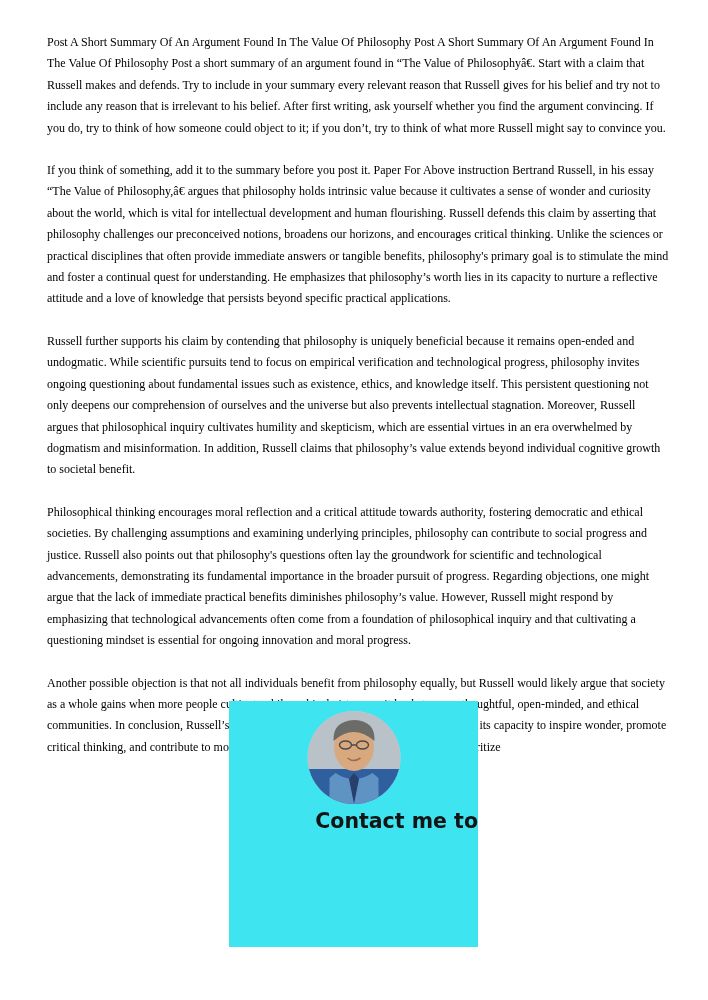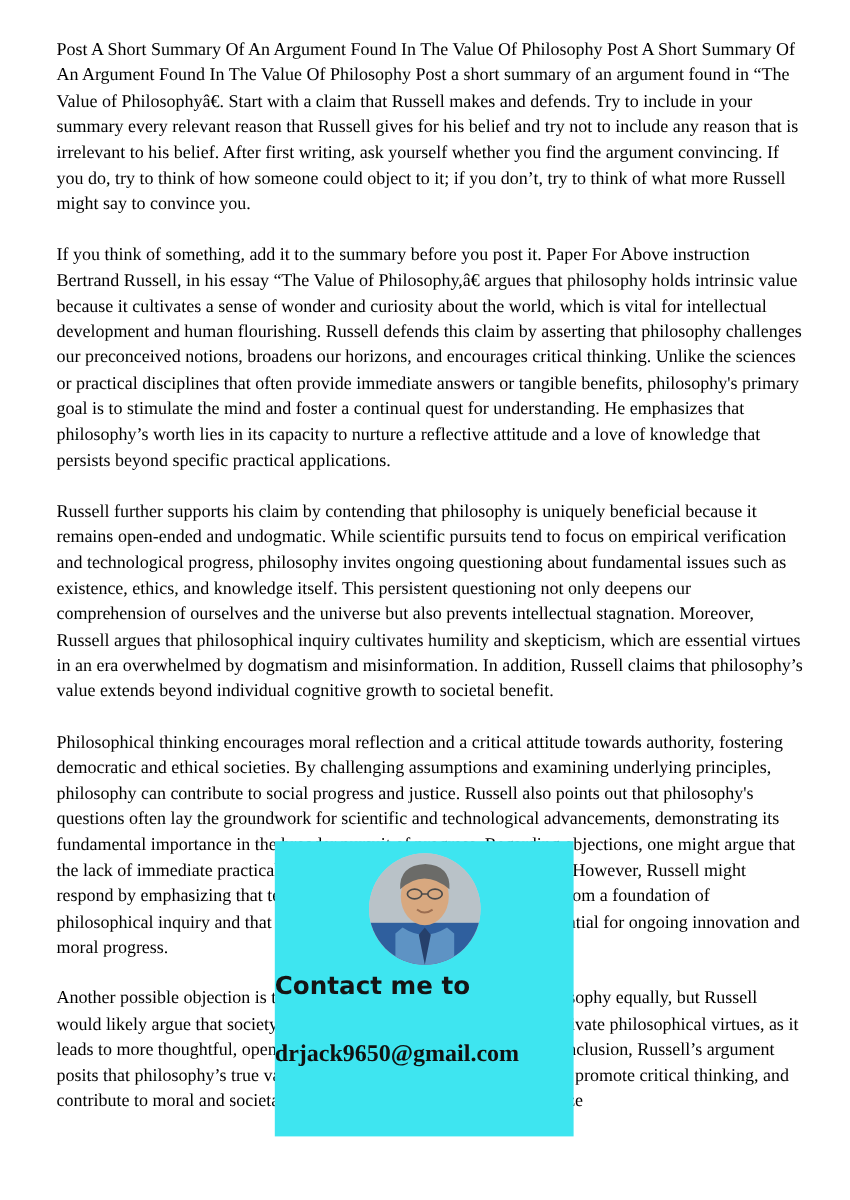--- a/index.html
+++ b/index.html
@@ -23,38 +23,38 @@
     height: 1000px;
     background: #ffffff;
   }
   .doc-body {
     position: absolute;
     left: 47px;
     top: 32px;
     width: 622px;
   }
   .para {
-    font-size: 15px;
+    font-size: 12px;
     line-height: 21.4px;
     text-align: left;
     margin: 0 0 21px 0;
     color: #000;
   }
   .para:last-child { margin-bottom: 0; }
 
   
   .overlay-card {
     position: absolute;
     left: 229px;
     top: 701px;
     width: 249px;
     height: 246px;
     background: #3ee5f0;
     z-index: 5;
-    text-align: left;
+    text-align: right;
     overflow: hidden;
   }
   .overlay-photo {
     position: absolute;
     left: 50%;
     top: 10px;
     transform: translateX(-50%);
     width: 93px;
     height: 93px;
     border-radius: 50%;
@@ -111,16 +111,15 @@
         <path d="M26 30 q20 -18 41 0 q1 -20 -20 -21 q-22 1 -21 21 z" fill="#6b6b68"></path>
         <ellipse cx="38" cy="34" rx="6" ry="4" fill="none" stroke="#4a4a4a" stroke-width="1.4"></ellipse>
         <ellipse cx="55" cy="34" rx="6" ry="4" fill="none" stroke="#4a4a4a" stroke-width="1.4"></ellipse>
         <line x1="44" y1="34" x2="49" y2="34" stroke="#4a4a4a" stroke-width="1.4"></line>
         <path d="M40 47 q6 5 13 0" fill="none" stroke="#9b6d50" stroke-width="1.6"></path>
         <path d="M28 62 q18 12 37 0 l6 5 v26 h-49 v-26 z" fill="#5e93c4"></path>
         <path d="M46.5 62 l-5 6 l5 25 l5 -25 z" fill="#26406b"></path>
       </svg>
     </div>
     <div class="overlay-line1">Contact me to</div>
-    <div class="overlay-email">drjack9650@gmail.com</div>
   </div>
 
 </div>
 
 </body></html>

